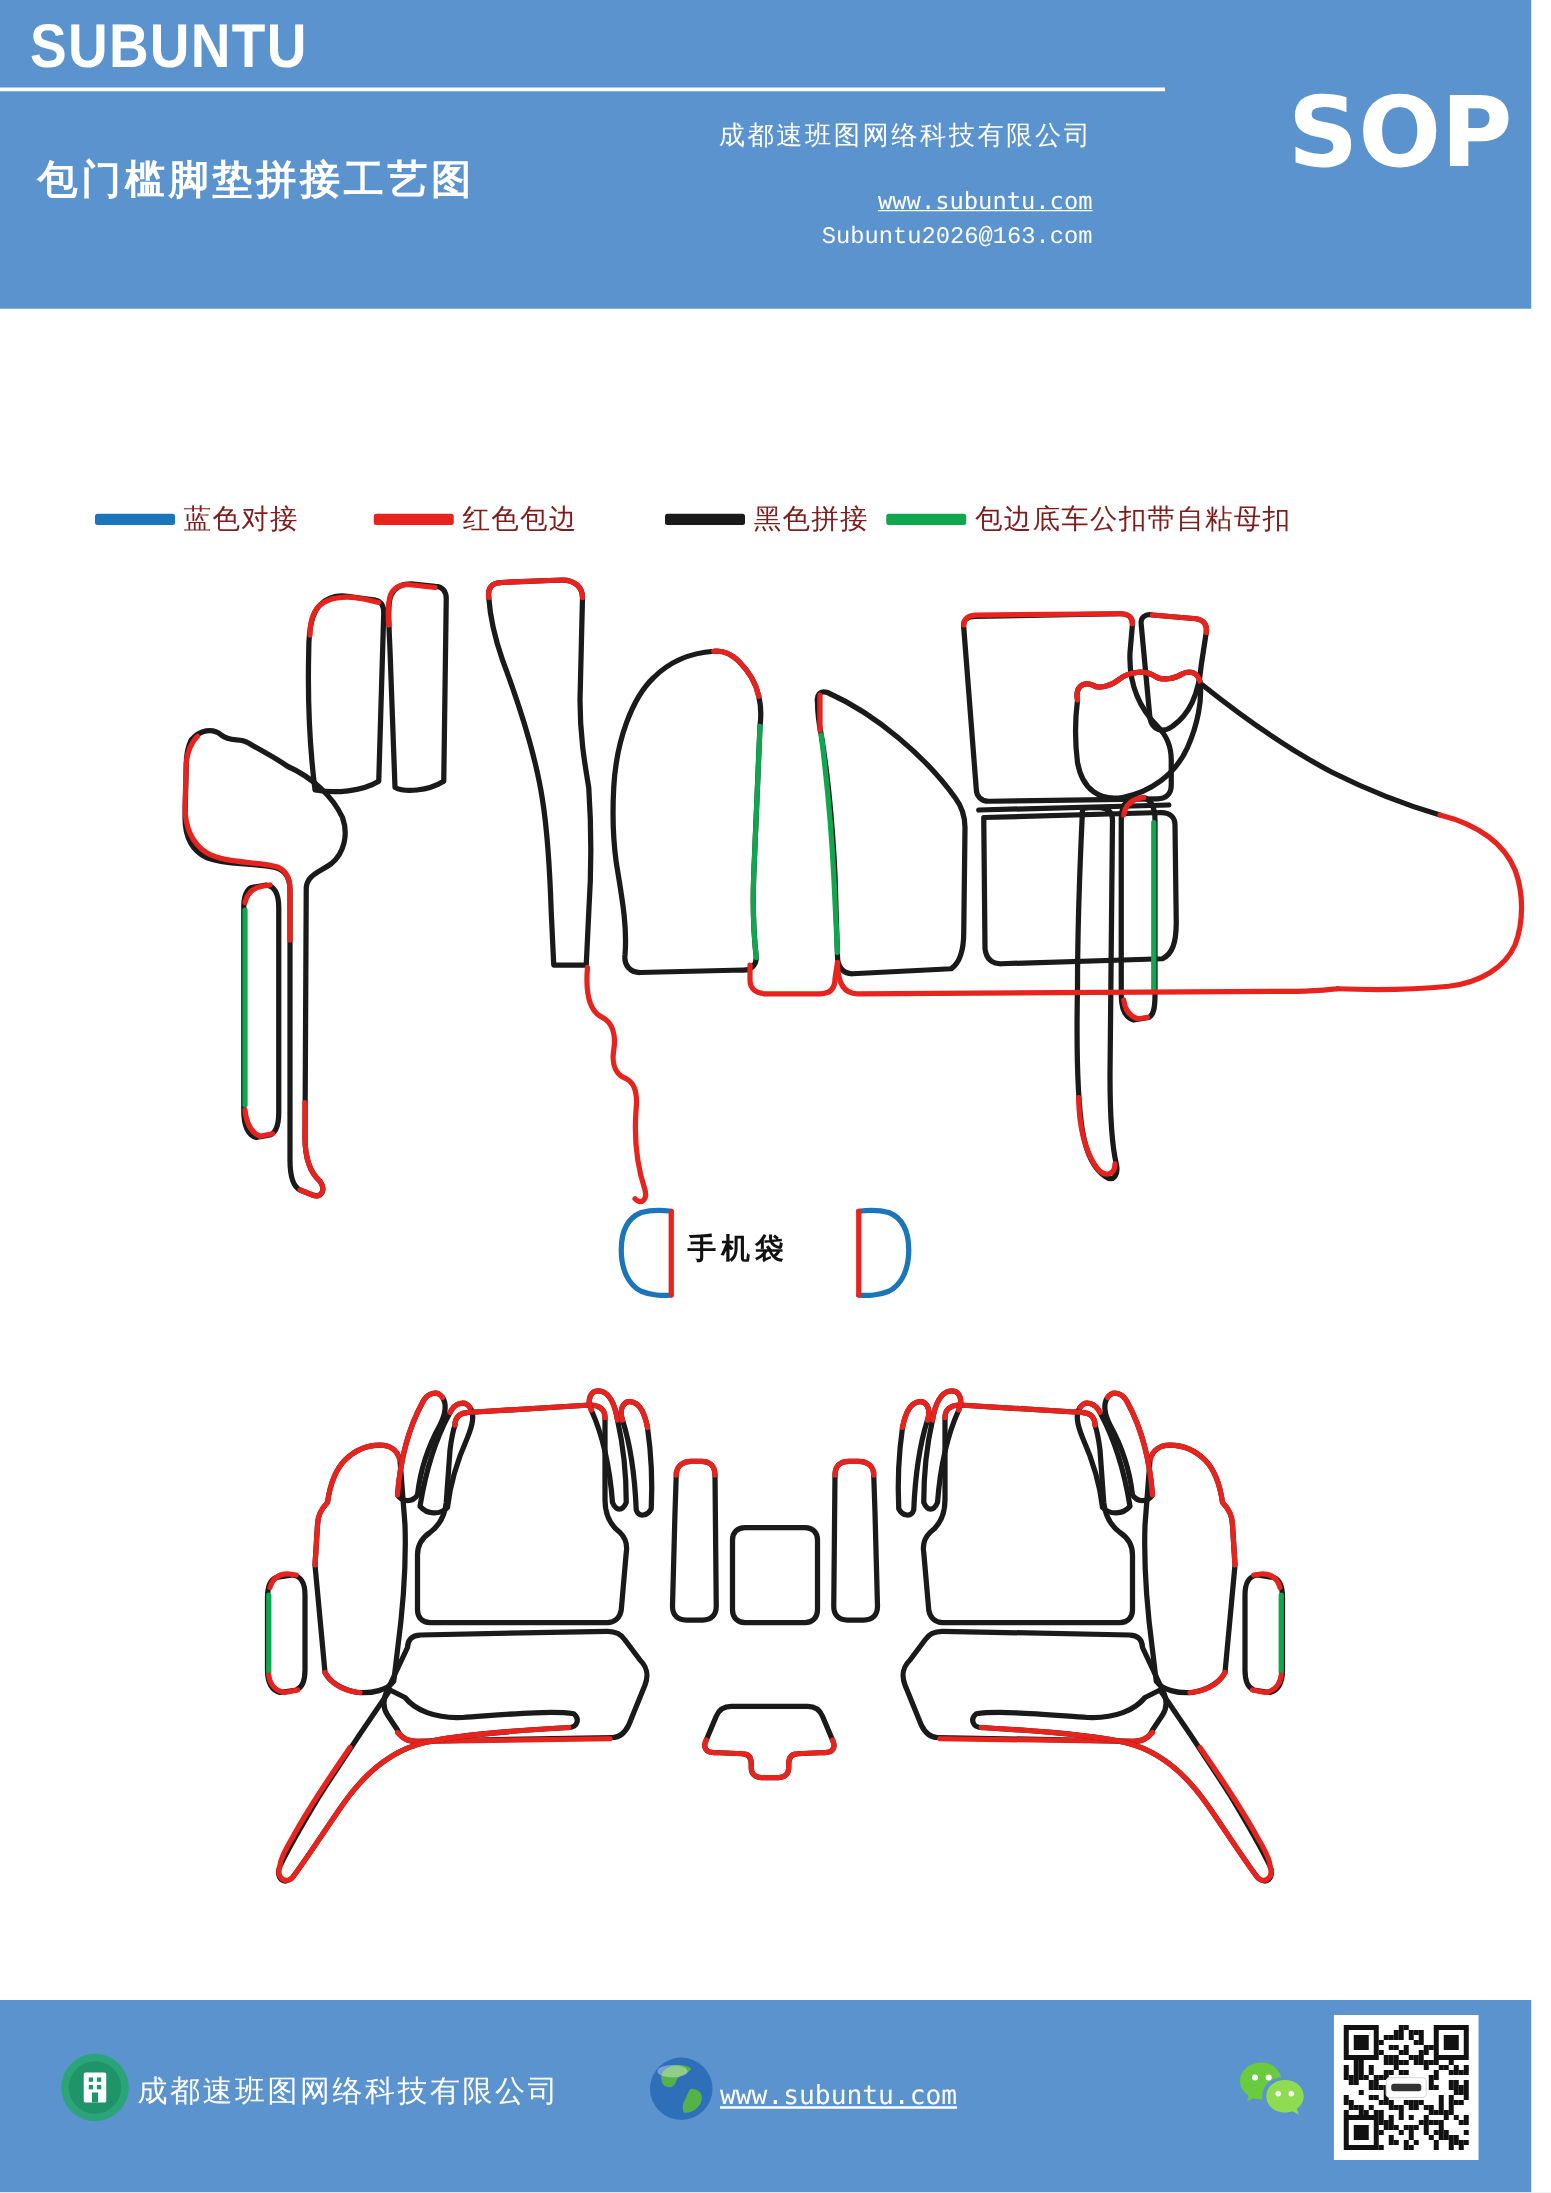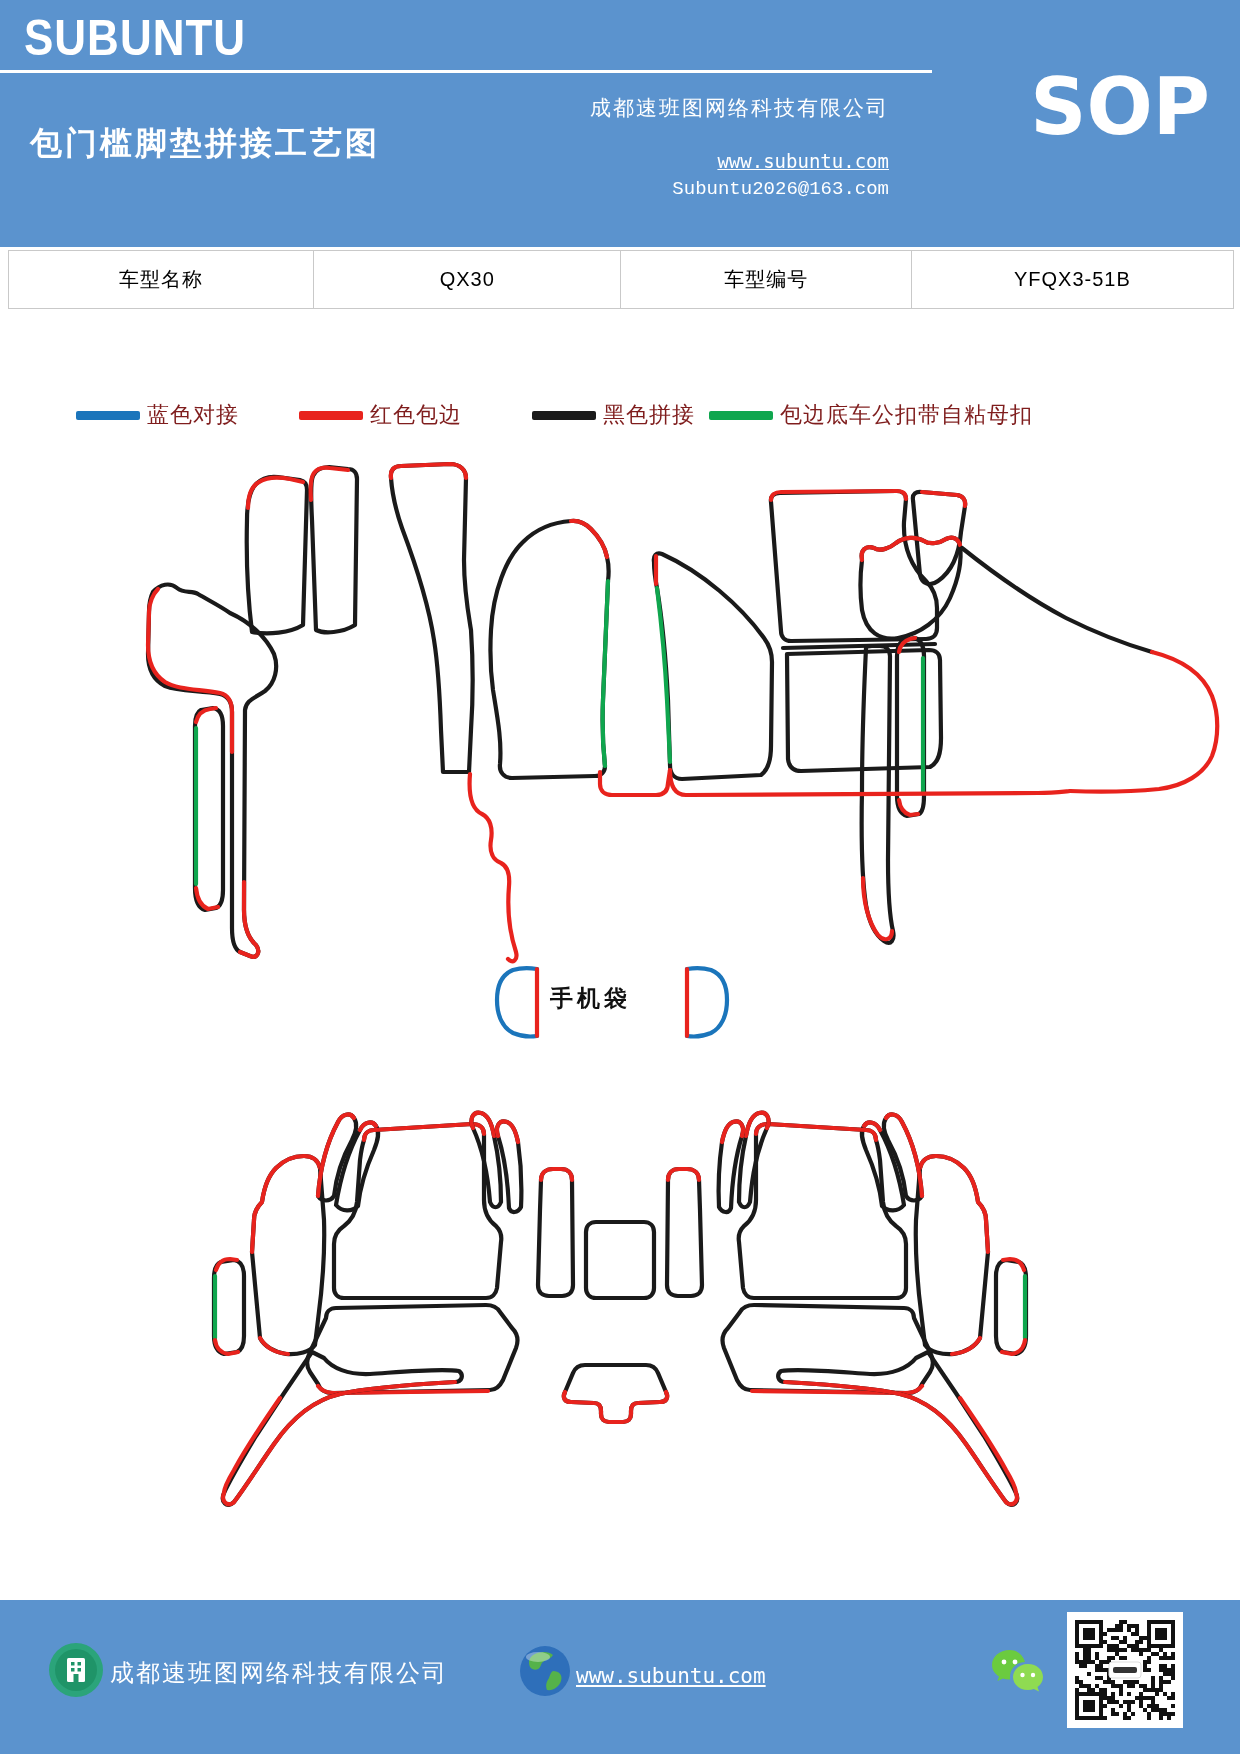--- a/index.html
+++ b/index.html
@@ -1,19 +1,19 @@
 <!DOCTYPE html>
 <html style="--banner-blue: #5B93CE; --line-red: #E8231D; --line-blue: #1B75BB; --line-green: #0FA64E; --line-black: #1A1A1A; --table-border: #C9C9C9; --qr-black: #111111;"><head>
 <meta charset="utf-8">
 <style>
   html,body{margin:0;padding:0;background:#e9e9e9;}
   .page{position:relative;width:1241px;height:1754px;background:#ffffff;overflow:hidden;
         font-family:"Liberation Sans","DejaVu Sans",sans-serif;}
   
-  .banner{position:absolute;left:0;right:1px;background:var(--banner-blue,#5B93CE);}
+  .banner{position:absolute;left:0;right:16px;background:var(--banner-blue,#5B93CE);}
   .banner.top{top:0;height:247px;}
   .banner.bottom{top:1600px;height:154px;}
   .logo{position:absolute;left:24px;top:10px;color:#fff;font-size:44px;font-weight:700;
         letter-spacing:1px;transform:scaleY(1.12);transform-origin:top left;}
   .hrule{position:absolute;left:0;top:70px;width:932px;height:3px;background:#fff;}
   .doc-title{position:absolute;left:30px;top:122px;color:#fff;font-size:32px;font-weight:700;letter-spacing:3px;font-family:Liberation Mono, monospace;}
   .hdr-company{position:absolute;right:351px;top:94px;color:#fff;font-size:21px;
         font-family:"Liberation Serif","DejaVu Serif",serif;letter-spacing:2px;}
   .hdr-site{position:absolute;right:351px;top:150px;color:#fff;font-size:19px;
         font-family:"DejaVu Sans Mono",monospace;text-decoration:underline;cursor:pointer;}
@@ -62,26 +62,20 @@
   </div>
 
   <table class="info-table">
     <colgroup>
         <col style="width:24.9%">
         <col style="width:25.1%">
         <col style="width:23.7%">
         <col style="width:26.3%">
       </colgroup>
     <tbody>
-        <tr>
-      <td>车型名称</td>
-      <td>QX30</td>
-      <td>车型编号</td>
-      <td>YFQX3-51B</td>
-    </tr>
   </tbody>
     </table>
 
   <div class="legend">
     <div class="legend-item" style="left:76px">
       <span class="swatch" style="background: rgb(27, 117, 187);"></span>
       <span class="legend-label">蓝色对接</span>
     </div>
     <div class="legend-item" style="left:299px">
       <span class="swatch" style="background: rgb(232, 35, 29);"></span>

